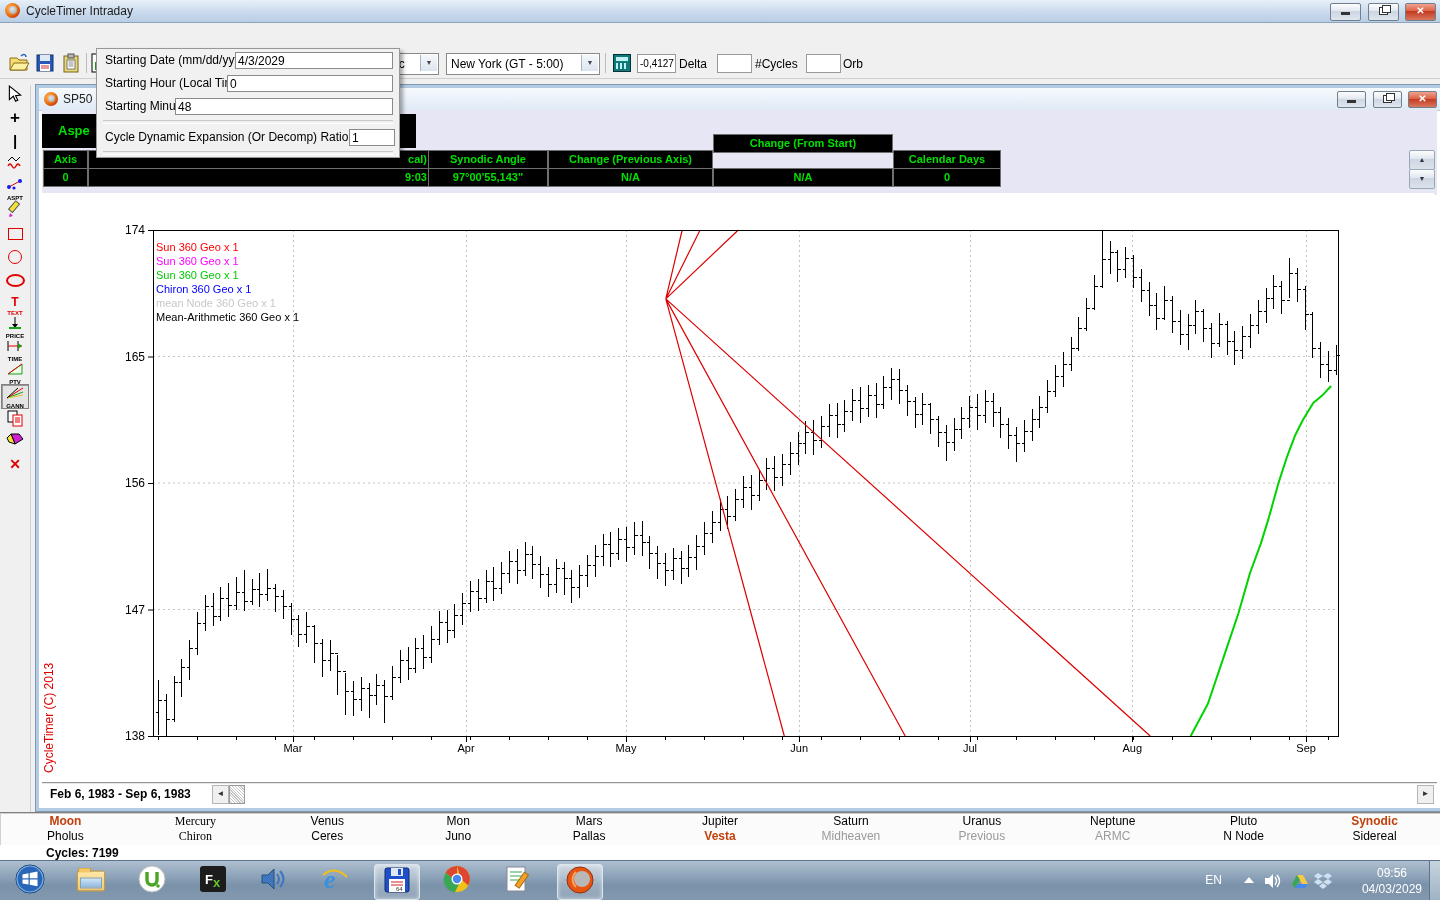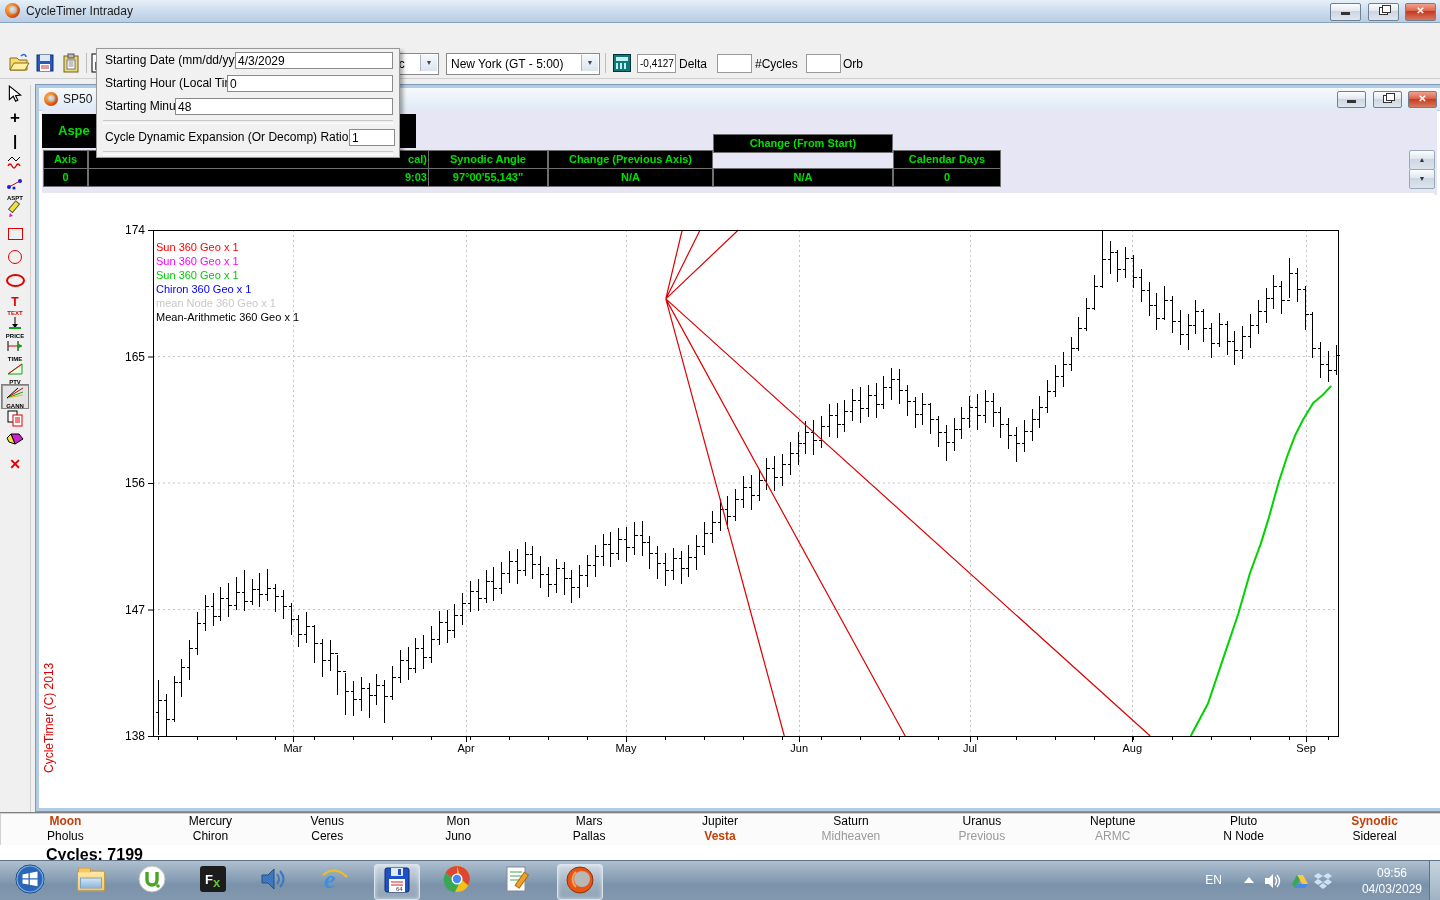--- a/index.html
+++ b/index.html
@@ -95,21 +95,21 @@
   #planets{left:0;top:812px;width:1440px;height:32px;background:#fbfbfb;
     border-top:1px solid #808080;border-bottom:1px solid #808080;box-shadow:inset 1px 1px 0 #d0d0d0;}
   .pcol{position:absolute;top:0;height:32px;text-align:center;font-size:12px;color:#000;}
   .pcol .r1{height:16px;line-height:17px;}
   .pcol .r2{height:16px;line-height:14px;}
   .hl{color:#c2410c;font-weight:bold;}
   .dim{color:#9a9a9a;}
 
   
   #cyclesbar{left:0;top:845px;width:1440px;height:15px;background:#fff;border-bottom:1px solid #c8c8c8;}
-  #cyclesbar span{position:absolute;left:46px;top:1px;font-size:16px;font-weight:bold;color:#000;}
+  #cyclesbar span{position:absolute;left:46px;top:1px;font-size:12px;font-weight:bold;color:#000;}
 
   
   #taskbar{left:0;top:860px;width:1440px;height:40px;
     background:linear-gradient(#aebfd0,#8ca2b8 40%,#7a92aa 60%,#8399af);border-top:1px solid #5e748c;}
   .tkslot{position:absolute;top:3px;width:38px;height:34px;border-radius:3px;}
   .tkslot.active{border:1px solid #d8e4ee;background:linear-gradient(rgba(255,255,255,.45),rgba(255,255,255,.12));box-shadow:inset 0 0 4px rgba(255,255,255,.6);}
   .tkicon{position:absolute;left:50%;top:50%;transform:translate(-50%,-50%);}
   #tray{position:absolute;right:0;top:0;height:40px;}
   #tray .lang{position:absolute;right:218px;top:12px;font-size:12px;color:#fff;}
   #tray .chev{position:absolute;right:186px;top:16px;width:0;height:0;border-left:5px solid transparent;border-right:5px solid transparent;border-bottom:6px solid #fff;}
@@ -312,28 +312,34 @@
         <text x="1303.1599999999999" y="749" text-anchor="middle" font-size="11" fill="#000" font-family="Liberation Sans,sans-serif">Sep</text>
         <text x="153" y="248" font-size="11" fill="#ff0000" font-family="Liberation Sans,sans-serif">Sun 360 Geo x 1</text>
         <text x="153" y="262" font-size="11" fill="#ff00ff" font-family="Liberation Sans,sans-serif">Sun 360 Geo x 1</text>
         <text x="153" y="276" font-size="11" fill="#00cc00" font-family="Liberation Sans,sans-serif">Sun 360 Geo x 1</text>
         <text x="153" y="290" font-size="11" fill="#0000ff" font-family="Liberation Sans,sans-serif">Chiron 360 Geo x 1</text>
         <text x="153" y="304" font-size="11" fill="#c8c8c8" font-family="Liberation Sans,sans-serif">mean Node 360 Geo x 1</text>
         <text x="153" y="318" font-size="11" fill="#000000" font-family="Liberation Sans,sans-serif">Mean-Arithmetic 360 Geo x 1</text>
         <text x="50" y="770" font-size="12" fill="#e00000" transform="rotate(-90 50 770)" font-family="Liberation Sans,sans-serif">CycleTimer (C) 2013</text>
       </svg>
 
+    <div id="rangebar">
+      <span class="rtext">Feb 6, 1983  - Sep 6, 1983</span>
+      <span class="sbtn" style="left:170px">◄</span>
+      <span class="sthumb" style="left:187px"></span>
+      <span class="sbtn" style="right:3px">►</span>
+    </div>
   </div>
 
   <div class="abs" id="planets">
       <div class="pcol" style="left: 0px; width: 130.909px;">
         <div class="r1 hl">Moon</div>
         <div class="r2  ">Pholus</div>
       </div>
-      <div class="pcol" style="left: 145px; width: 130.909px;">
+      <div class="pcol" style="left: 130px; width: 130.909px; font-family: Liberation Serif, serif;">
         <div class="r1 ">Mercury</div>
         <div class="r2  ">Chiron</div>
       </div>
       <div class="pcol" style="left: 261.818px; width: 130.909px;">
         <div class="r1 ">Venus</div>
         <div class="r2  ">Ceres</div>
       </div>
       <div class="pcol" style="left: 392.727px; width: 130.909px;">
         <div class="r1 ">Mon</div>
         <div class="r2  ">Juno</div>

